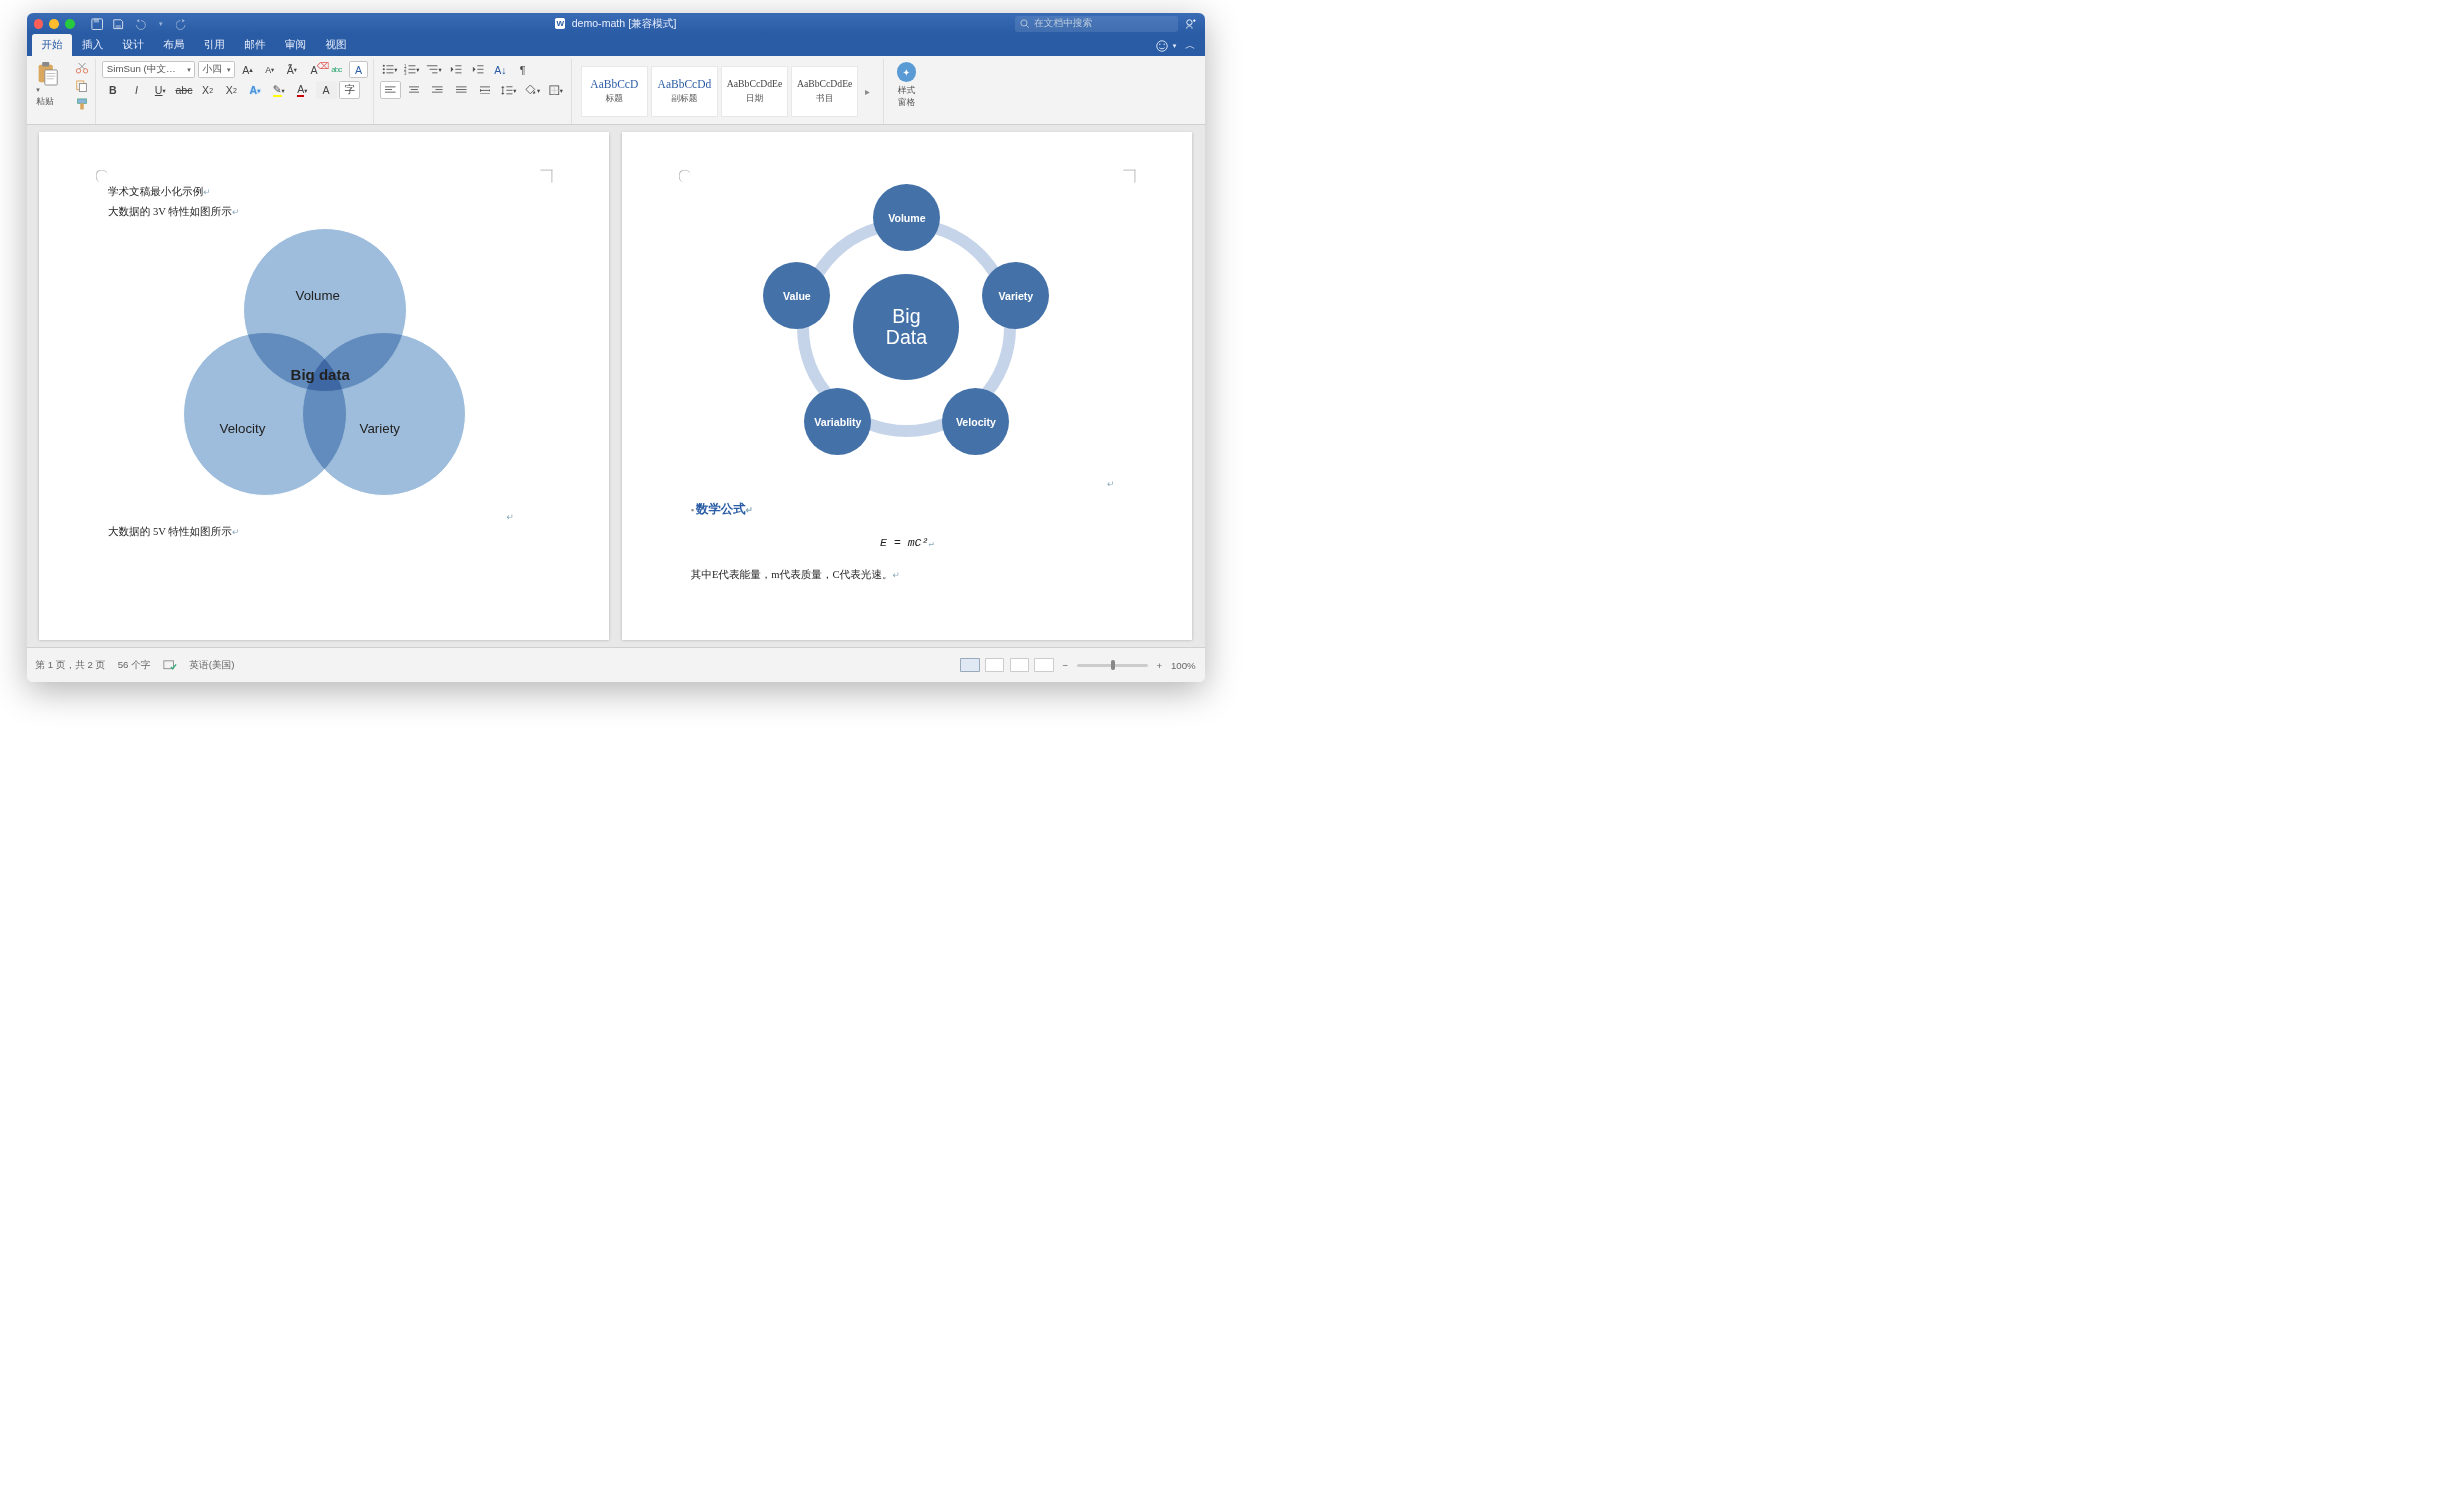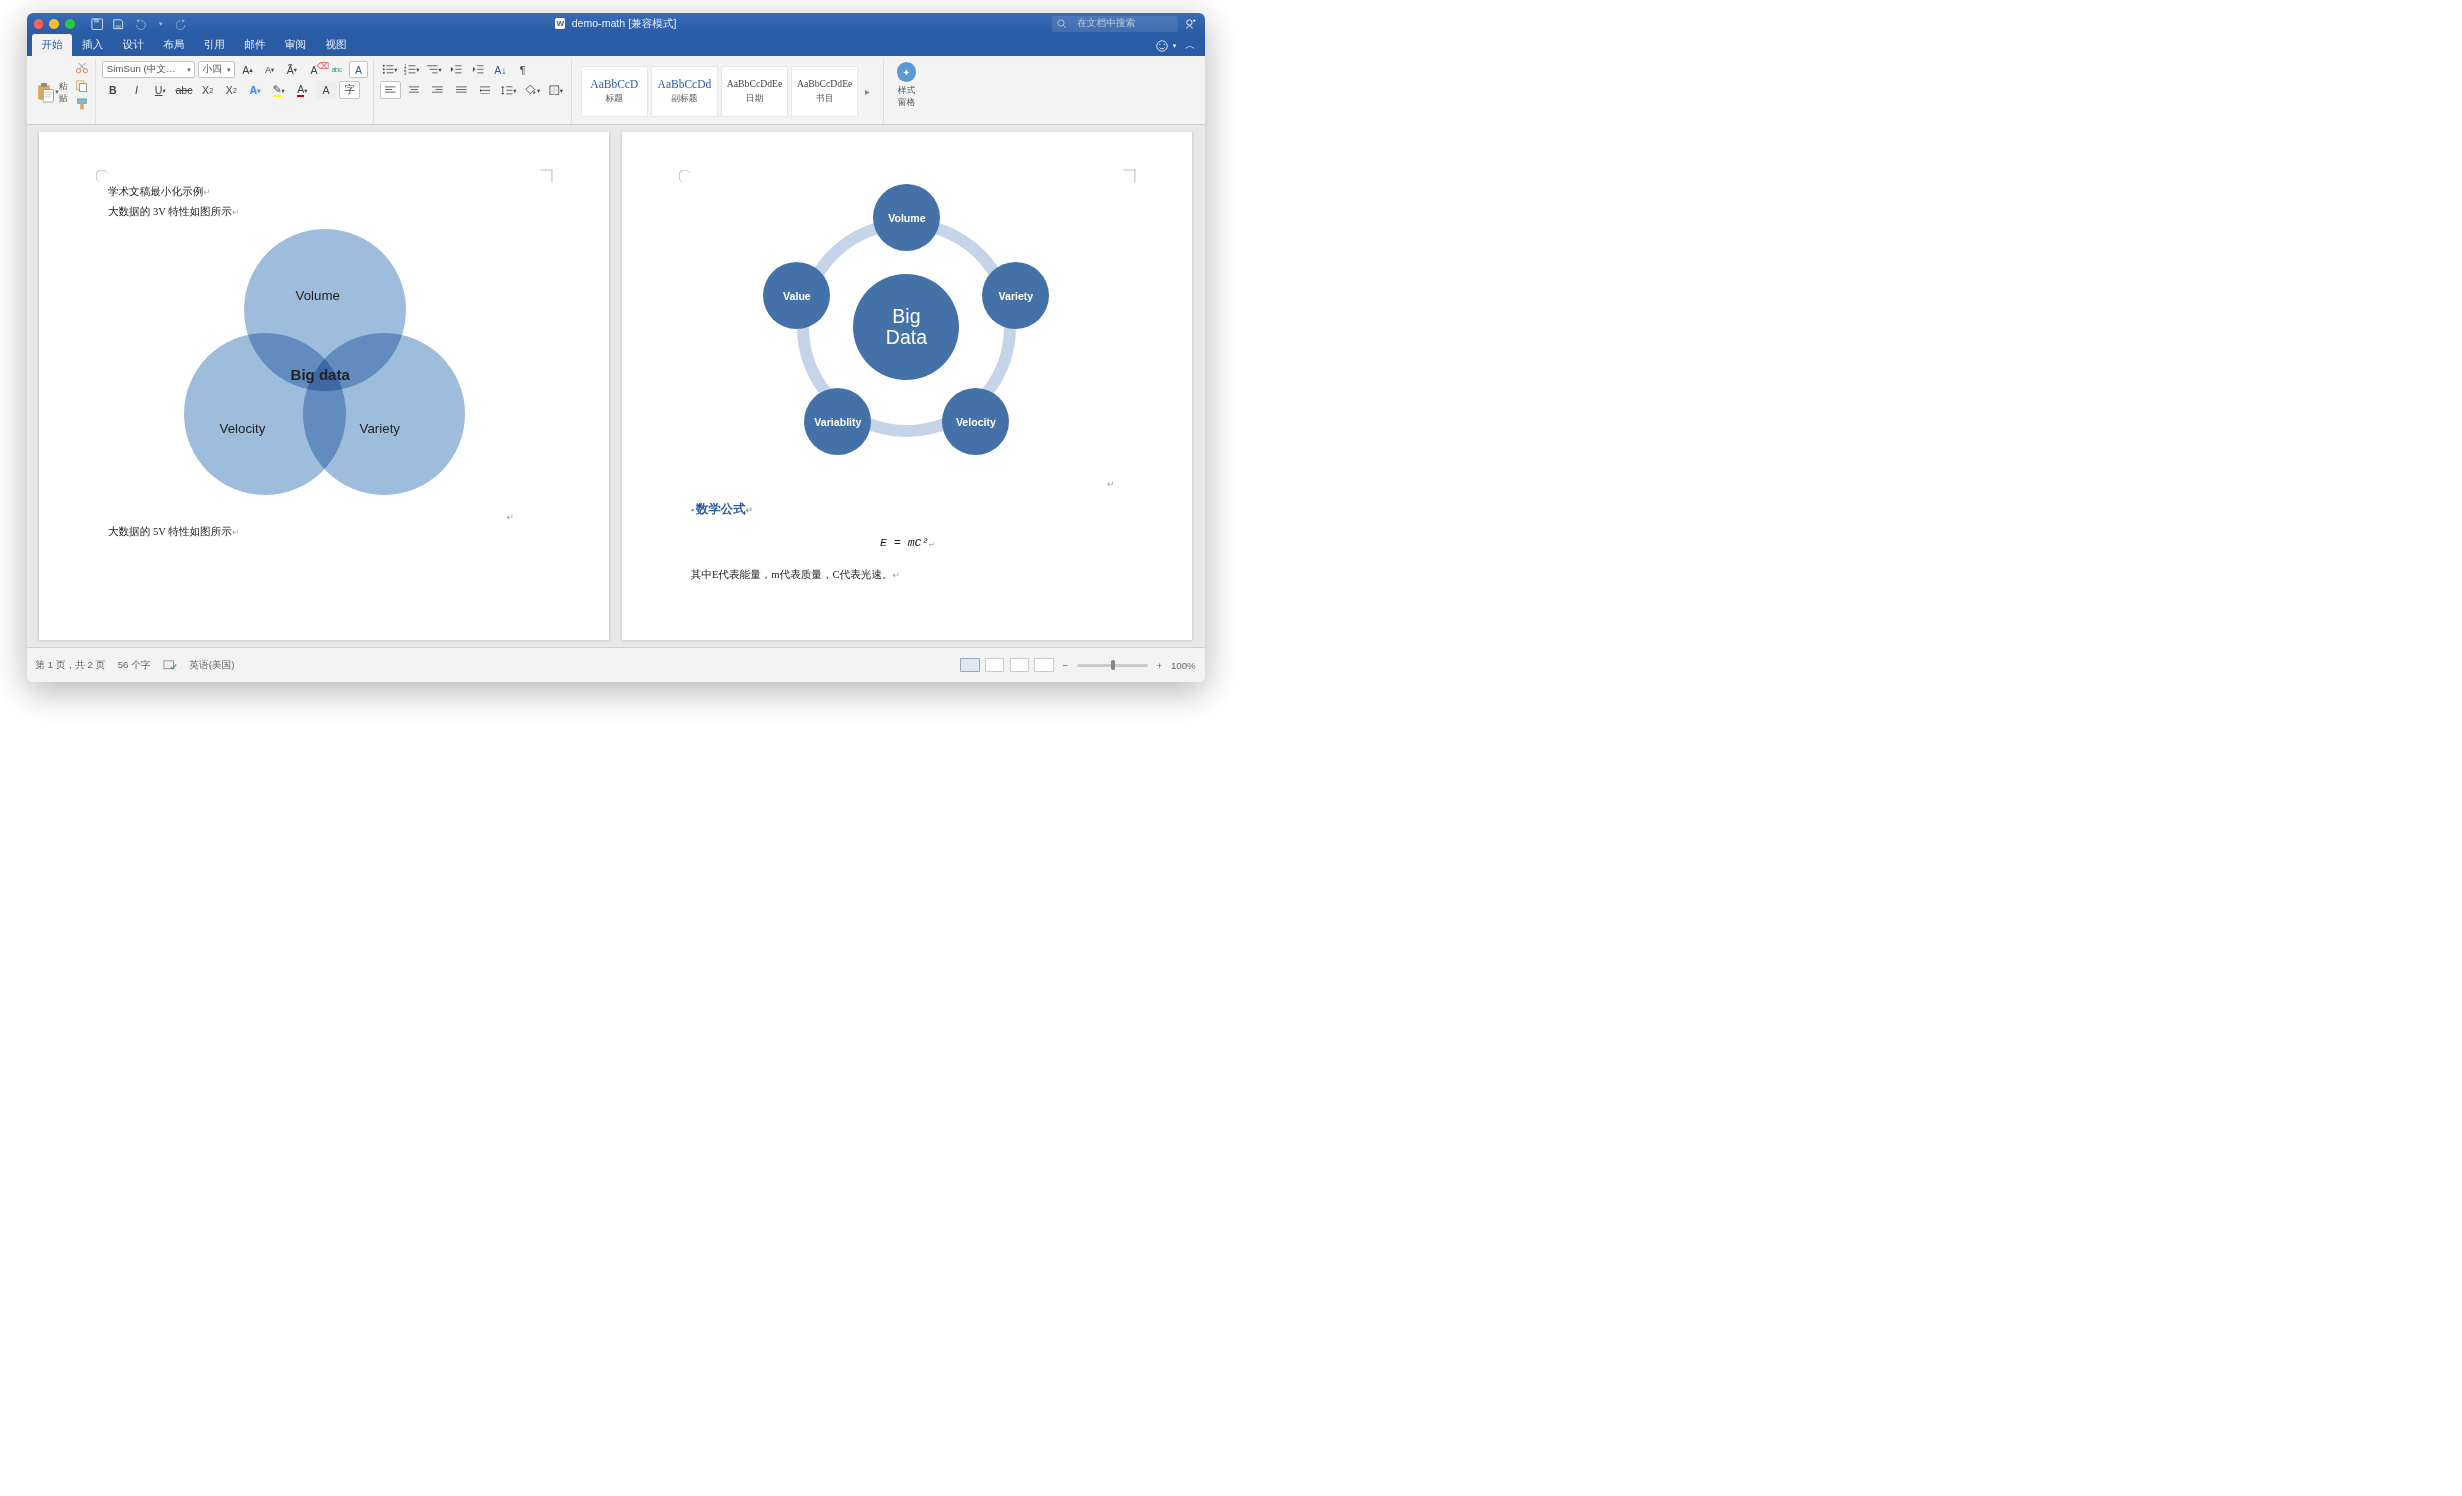--- a/index.html
+++ b/index.html
@@ -6,30 +6,30 @@
 body { font-family: -apple-system, "Helvetica Neue", Arial, sans-serif; background: #fff; width: 1231px; height: 748px; overflow: hidden; }
 .window { position: absolute; top: 13.3px; left: 26.5px; width: 1178px; height: 669px; border-radius: 6.2px; box-shadow: 0 8.8px 35px rgba(0,0,0,0.3); display: flex; flex-direction: column; overflow: hidden; background: #fff; }
 .titlebar { height: 21px; background: linear-gradient(#3a6cb5, #2a5ca5); display: flex; align-items: center; padding: 0 7px; color: #fff; font-size: 10.6px; position: relative; }
 .traffic { display: flex; gap: 6.2px; }
 .tl { width: 9.7px; height: 9.7px; border-radius: 50%; }
 .tl.red { background: #ff5f56; } .tl.yel { background: #ffbd2e; } .tl.grn { background: #27c93f; }
 .qat { margin-left: 16px; display: flex; gap: 8.8px; align-items: center; }
 .qat span { width: 12.4px; height: 12.4px; opacity: .85; display: flex; align-items: center; justify-content: center; }
 .title-center { position: absolute; left: 0; right: 0; text-align: center; pointer-events: none; font-size: 10.6px; color: #e8eefc; }
 .title-right { margin-left: auto; display: flex; align-items: center; gap: 7px; }
-.searchbox { background: rgba(255,255,255,0.1); border-radius: 2.7px; padding: 0.9px 5.3px; width: 126px; height: 16px; display: flex; align-items: center; color: #bcd; font-size: 9.7px; gap: 10px; text-align: right; }
+.searchbox { background: rgba(255,255,255,0.1); border-radius: 2.7px; padding: 0.9px 5.3px; width: 163px; height: 16px; display: flex; align-items: center; color: #bcd; font-size: 9.7px; gap: 4px; text-align: right; }
 .share-ic { width: 12.4px; height: 12.4px; }
 .tabbar { height: 22px; background: #2a5ca5; display: flex; align-items: end; padding-left: 5.3px; color: #e8eefc; font-size: 10.6px; }
 .tab { padding: 3.5px 9.7px 4.4px; cursor: pointer; }
 .tab.active { background: #f3f3f3; color: #2a5ca5; border-radius: 2.7px 2.7px 0 0; font-weight: 500; }
 .tab-right { margin-left: auto; padding: 3.5px 8.8px; display: flex; align-items: center; gap: 3.5px; }
 .ribbon { height: 69px; background: #f3f3f3; border-bottom: 0.9px solid #d0d0d0; display: flex; padding: 2.7px 5.3px 0; gap: 1.8px; font-size: 9.7px; color: #555; }
 .rgroup { display: flex; border-right: 0.9px solid #e0e0e0; padding: 0 4.4px; }
 .rgroup:last-child { border-right: none; }
-.paste-col { display: flex; flex-direction: row; align-items: center; width: 37px; }
+.paste-col { display: flex; flex-direction: column; align-items: flex-start; width: 37px; }
 .paste-ic { width: 23px; height: 25px; margin-top: 1.8px; }
 .paste-col .lbl { font-size: 8.8px; margin-top: 1.8px; }
 .mini-col { display: flex; flex-direction: column; gap: 5.3px; padding: 3.5px 1.8px; }
 .mini-col span { width: 14px; height: 12.4px; }
 .font-group { display: flex; flex-direction: column; gap: 2.7px; padding-top: 1.8px; }
 .font-row { display: flex; gap: 2.7px; align-items: center; }
 .combo { background: #fff; border: 0.9px solid #c5c5c5; height: 17.7px; font-size: 9.7px; padding: 0 3.5px; display: flex; align-items: center; justify-content: space-between; border-radius: 1.8px; }
 .combo.font { width: 93px; } .combo.size { width: 37px; }
 .combo .arr { font-size: 7px; color: #666; }
 .ibtn { width: 19.5px; height: 17.7px; border: 0.9px solid transparent; display: flex; align-items: center; justify-content: center; border-radius: 1.8px; font-size: 10.6px; color: #444; }

